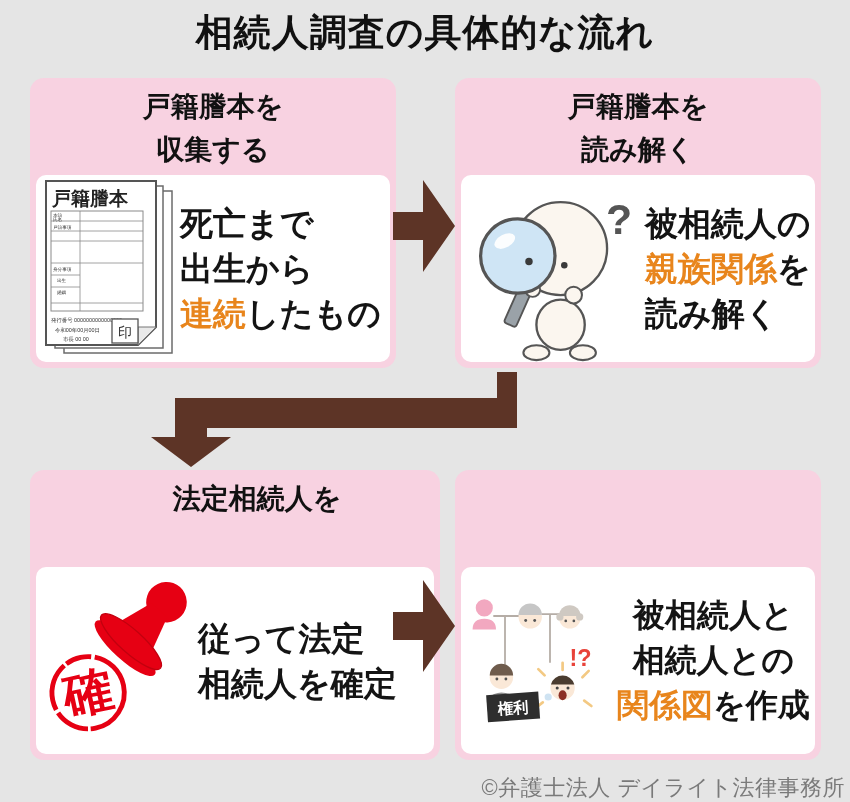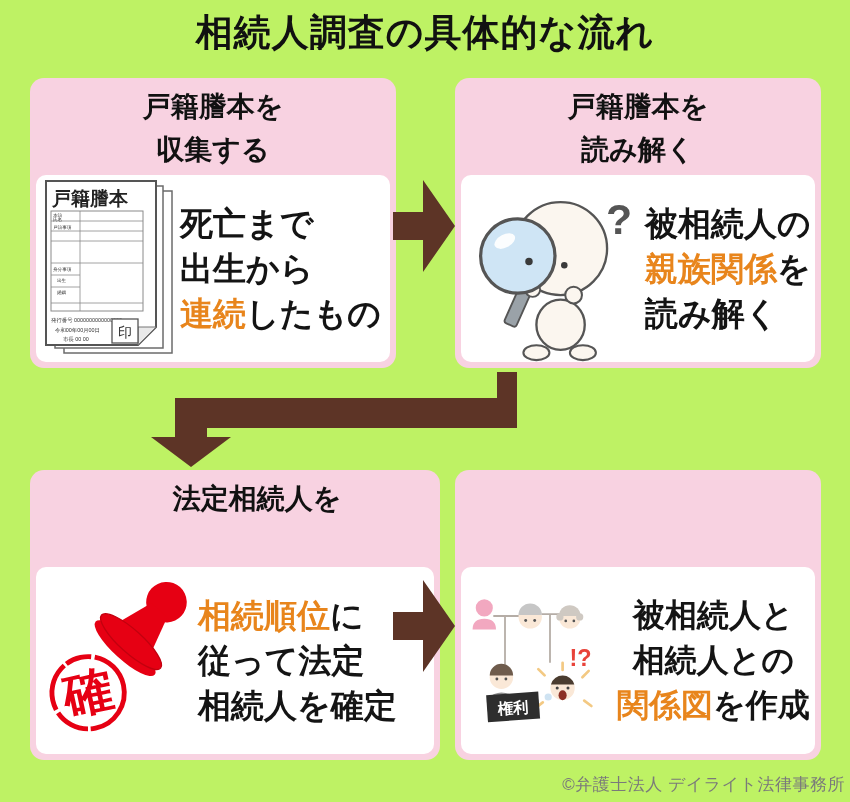--- a/index.html
+++ b/index.html
@@ -4,21 +4,21 @@
 <style>
   :root{
     --pink:#f8d2e1;
     --orange:#e8851c;
     --brown:#5d3426;
     --red:#e60013;
     --ink:#141414;
   }
   html,body{margin:0;padding:0;background:#fff;}
   body{font-family:"Liberation Sans","DejaVu Sans",sans-serif;color:var(--ink);}
-  #canvas{position:relative;width:850px;height:802px;background:#bef264;overflow:hidden;}
+  #canvas{position:relative;width:850px;height:802px;background:#e5e5e5;overflow:hidden;}
 
   .title{position:absolute;top:8px;left:0;width:100%;text-align:center;
          font-size:37px;font-weight:700;color:#111;letter-spacing:1px;}
 
   .step-box{position:absolute;width:366px;height:290px;background:var(--pink);border-radius:14px;}
   #step1{left:30px;top:78px;}
   #step2{left:455px;top:78px;}
   #step3{left:30px;top:470px;padding-left:44px;}
   #step4{left:455px;top:470px;}
 
@@ -28,21 +28,21 @@
                 border-radius:10px;display:flex;align-items:center;gap:4px;padding-left:8px;
                 box-sizing:border-box;overflow:hidden;}
   .step-text{font-size:33px;font-weight:700;line-height:45px;color:var(--ink);white-space:nowrap;}
   .step-text .hl{color:var(--orange);}
 
   .flow-arrow{position:absolute;}
   #arrow1{left:393px;top:180px;}
   #arrow3{left:393px;top:580px;}
   #arrow2{left:140px;top:370px;}
 
-  .copyright{position:absolute;right:5px;top:773px;font-size:17px;color:#7a7a7a;letter-spacing:0.5px;}
+  .copyright{position:absolute;right:5px;top:773px;font-size:22px;color:#7a7a7a;letter-spacing:0.5px;}
 
   svg text{font-family:"Liberation Sans","DejaVu Sans",sans-serif;}
   .illu{flex:0 0 auto;}
 </style>
 </head>
 <body>
 
 <div id="canvas">
 
   <div class="title">相続人調査の具体的な流れ</div>
@@ -135,21 +135,20 @@
         <g transform="translate(104,58) rotate(42)" fill="#e60013">
           <circle cx="0" cy="-52" r="23"></circle>
           <path d="M-12,-40 L12,-40 L24,-2 L-24,-2 Z"></path>
           <ellipse cx="0" cy="18" rx="45" ry="13"></ellipse>
           <ellipse cx="0" cy="8" rx="45" ry="13" stroke="#c2000f" stroke-width="1.5"></ellipse>
         </g>
         <circle cx="50" cy="122" r="41" fill="none" stroke="#e60013" stroke-width="5.5" stroke-dasharray="70 3 40 4 55 3 30 4" transform="rotate(-12 50 122)"></circle>
         <text x="50" y="141" font-size="56" font-weight="700" fill="#e60013" text-anchor="middle" transform="rotate(-12 50 122)">確</text>
       </svg>
       <div class="step-text">
-        <div><span class="hl">相続順位</span><span>に</span></div>
         <div><span>従って法定</span></div>
         <div><span>相続人を確定</span></div>
       </div>
     </div>
   </div>
 
   <svg class="flow-arrow" id="arrow3" width="62" height="92" viewBox="0 0 62 92">
     <polygon points="0,32 30,32 30,0 62,46 30,92 30,60 0,60" fill="#5d3426"></polygon>
   </svg>
 

